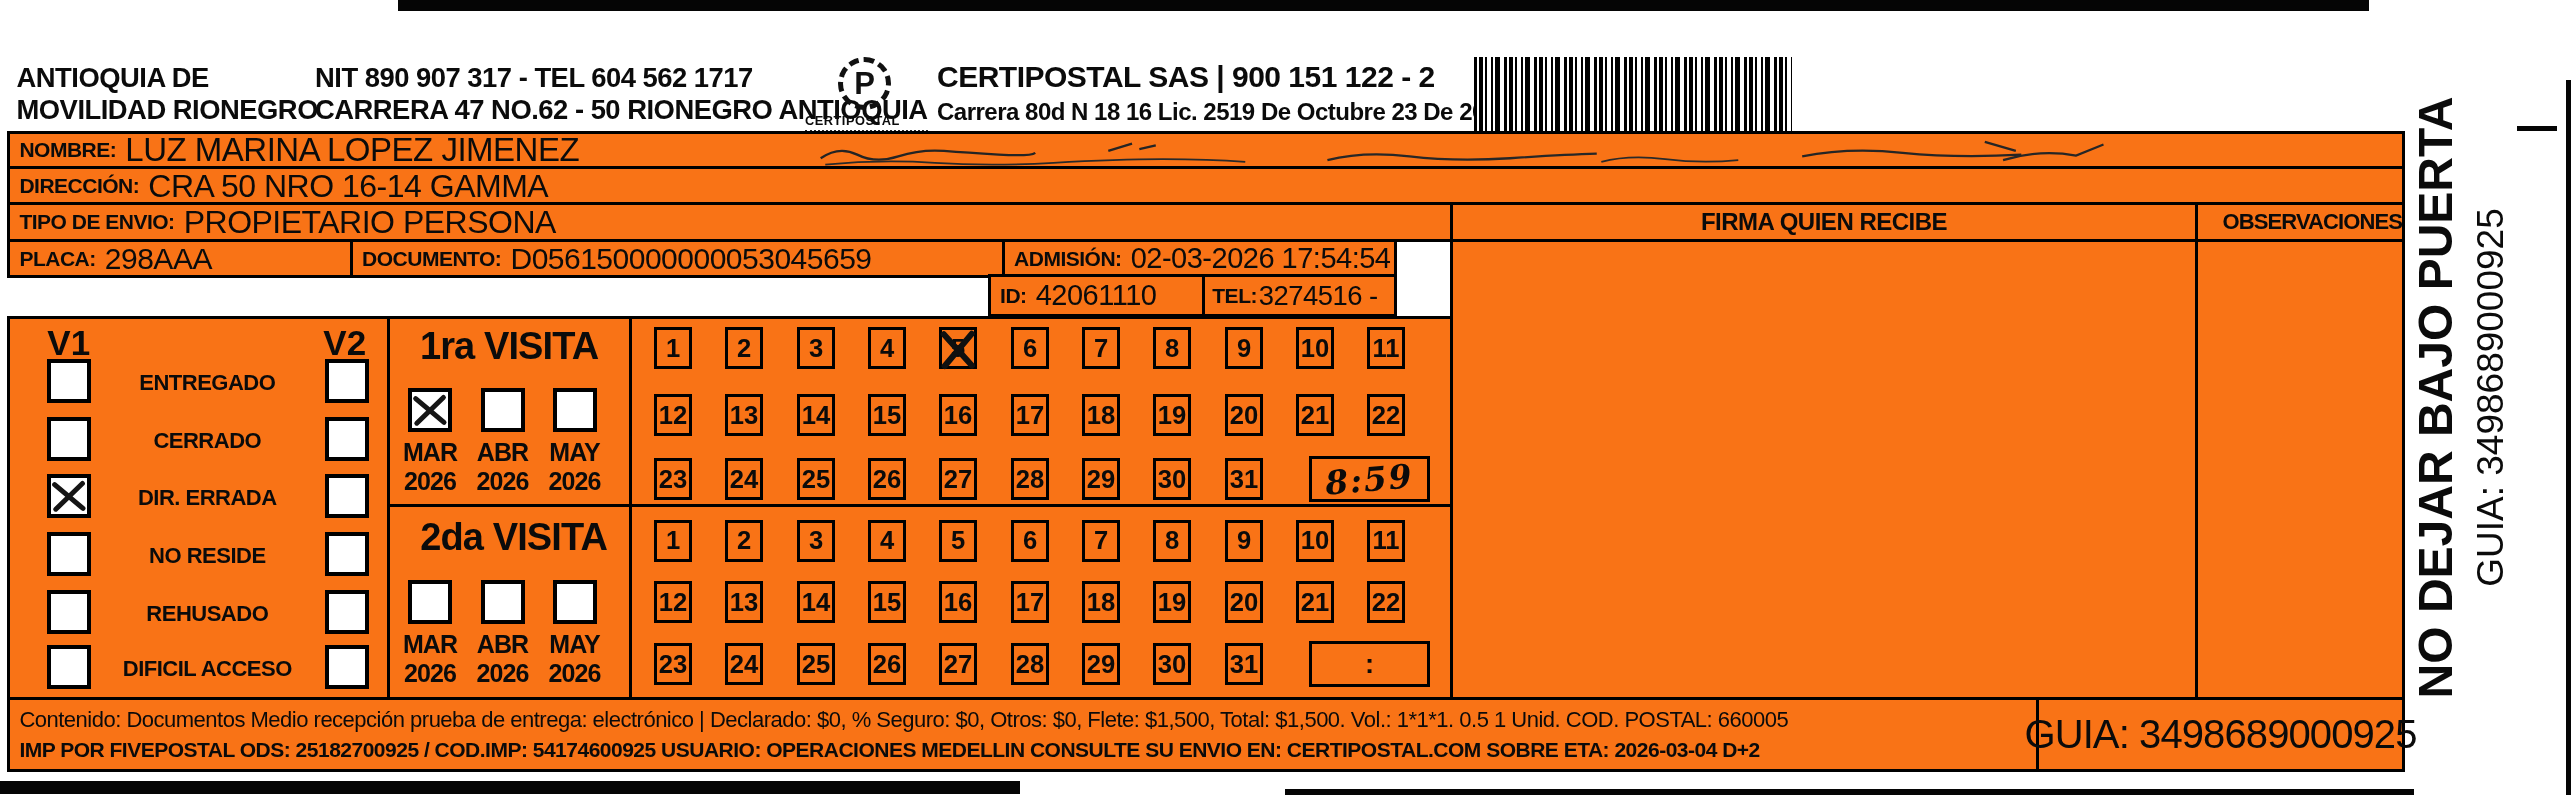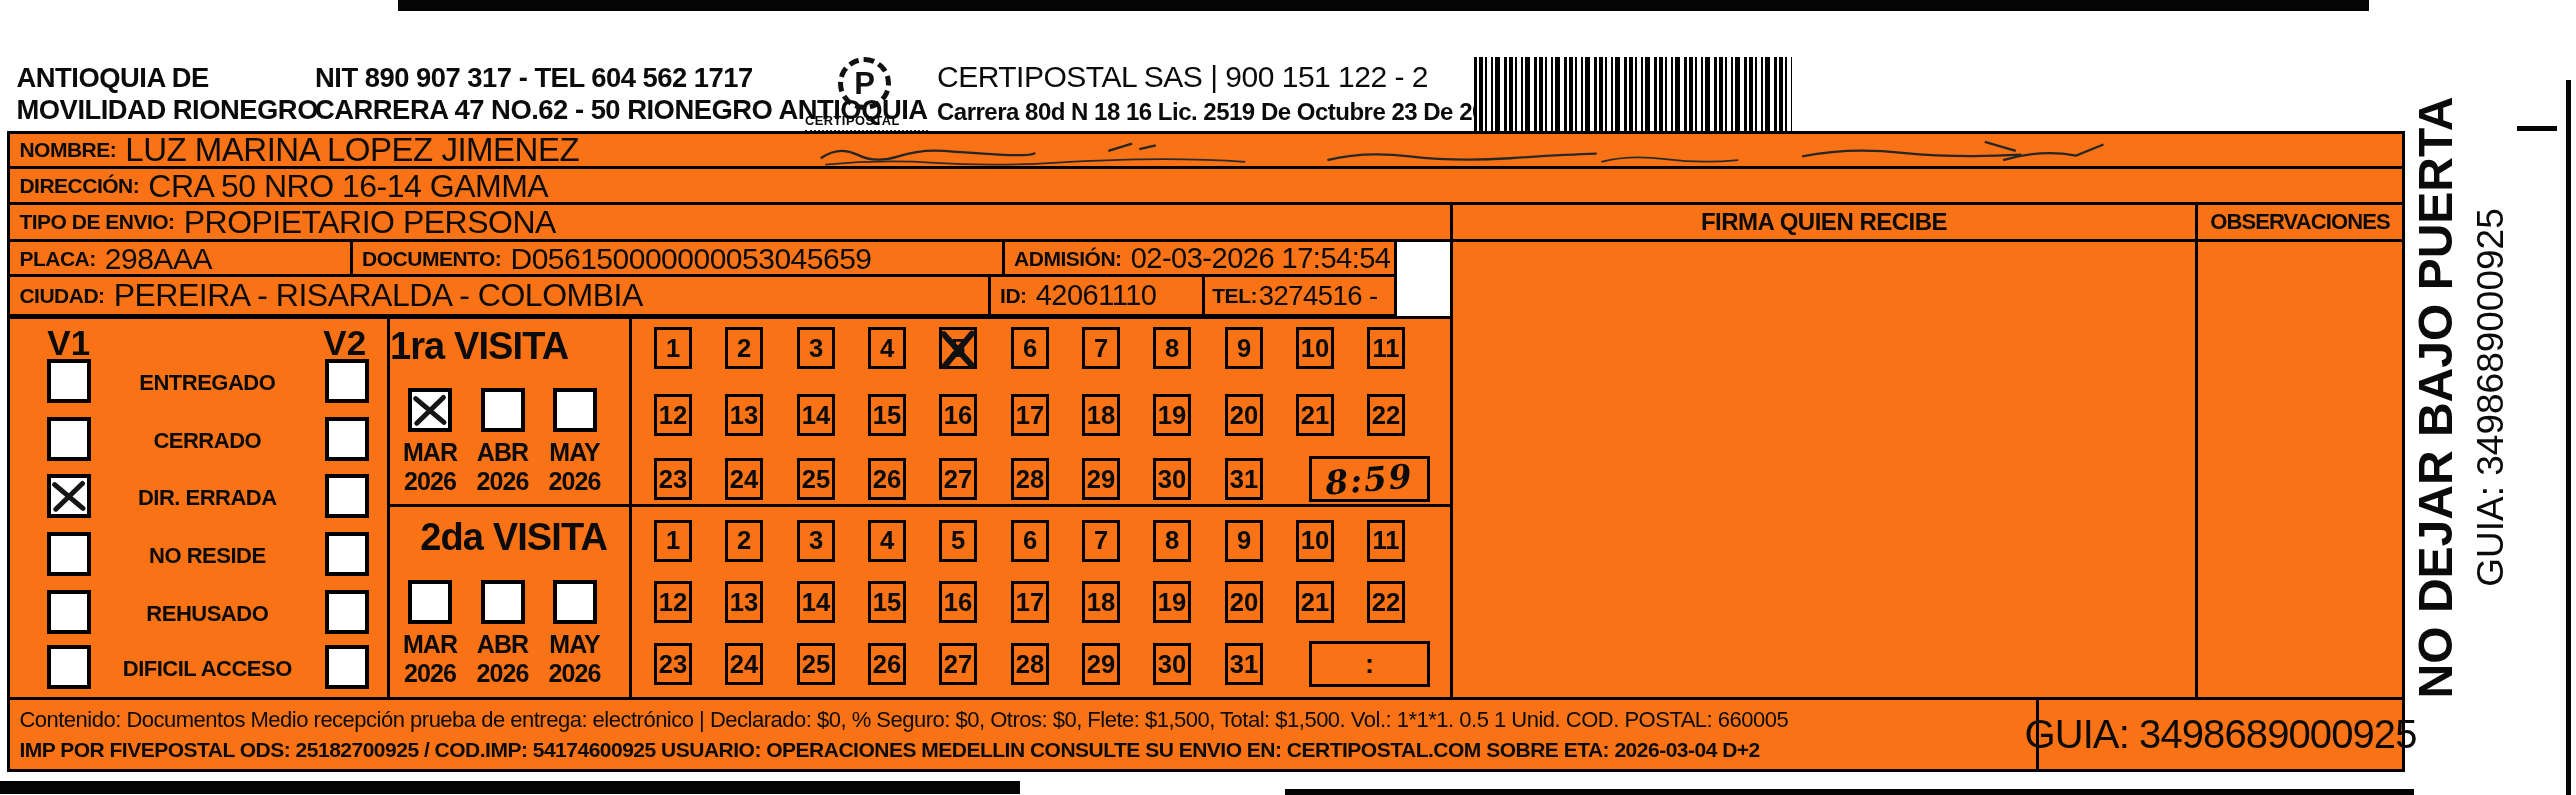--- a/index.html
+++ b/index.html
@@ -65,21 +65,21 @@
   <div class="abs" style="left:315px;top:62px;">
     <div class="hdrline">NIT 890 907 317 - TEL 604 562 1717</div>
     <div class="hdrline">CARRERA 47 NO.62 - 50 RIONEGRO ANTIOQUIA</div>
   </div>
   <div class="logo-circle">
     <span>P</span>
   </div>
   <div class="abs" style="left:805px;top:113px;width:123px;font-weight:700;font-size:12.8px;letter-spacing:0.5px;">CERTIPOSTAL</div>
   <div class="abs" style="left:805px;top:130px;width:123px;border-top:2.7px dotted #222;"></div>
   <div class="abs" style="left:937px;top:60px;">
-    <div style="font-weight:400;font-size:30px;letter-spacing:-0.5px;white-space:nowrap;">CERTIPOSTAL SAS | 900 151 122 - 2</div>
+    <div style="font-weight:700;font-size:30px;letter-spacing:-0.5px;white-space:nowrap;">CERTIPOSTAL SAS | 900 151 122 - 2</div>
     <div class="subline" style="margin-top:3.7px;">Carrera 80d N 18 16  Lic. 2519 De Octubre 23 De 2015</div>
   </div>
   <div class="barcode"></div>
 
   <div class="cell" style="left:7.3px;top:131px;width:2398px;height:38px;">
     <div class="rowflex">
       <span class="lbl">NOMBRE:</span>
       <span class="val" style="font-size:33px;">LUZ MARINA LOPEZ JIMENEZ</span>
       <svg class="scribble" style="left:805px;top:5.5px;" width="1317" height="27.4" viewBox="0 0 1440 30">
         <path d="M5 20 q20 -14 40 -4 t45 2 t50 -6 t60 4 t40 -2" stroke="#242424" stroke-width="2.5" fill="none"></path>
@@ -102,21 +102,21 @@
 
   <div class="cell" style="left:7.3px;top:202px;width:1447px;height:40px;">
     <div class="rowflex">
       <span class="lbl">TIPO DE ENVIO:</span>
       <span class="val" style="font-size:32px;">PROPIETARIO PERSONA</span>
     </div>
   </div>
   <div class="cell" style="left:1450px;top:202px;width:748px;height:40px;display:flex;align-items:center;justify-content:center;">
     <span style="font-weight:700;font-size:24px;letter-spacing:-0.5px;">FIRMA QUIEN RECIBE</span>
   </div>
-  <div class="cell" style="left:2195px;top:202px;width:210px;height:40px;display:flex;align-items:center;justify-content:center;">
+  <div class="cell" style="left:2195px;top:202px;width:210px;height:40px;display:flex;align-items:center;justify-content:flex-end;">
     <span style="font-weight:700;font-size:22px;letter-spacing:-0.9px;">OBSERVACIONES</span>
   </div>
 
   <div class="cell" style="left:7.3px;top:239px;width:347px;height:39px;text-align:center;">
     <div class="rowflex">
       <span class="lbl">PLACA:</span>
       <span class="val">298AAA</span>
     </div>
   </div>
   <div class="cell" style="left:350px;top:239px;width:656px;height:39px;">
@@ -125,26 +125,20 @@
       <span class="val">D056150000000053045659</span>
     </div>
   </div>
   <div class="cell" style="left:1002px;top:239px;width:395px;height:39px;">
     <div class="rowflex">
       <span class="lbl">ADMISIÓN:</span>
       <span class="val" style="font-size:29px;">02-03-2026 17:54:54</span>
     </div>
   </div>
 
-  <div class="cell" style="left:7.3px;top:274px;width:985px;height:43px;">
-    <div class="rowflex">
-      <span class="lbl">CIUDAD:</span>
-      <span class="val" style="font-size:32px;">PEREIRA - RISARALDA - COLOMBIA</span>
-    </div>
-  </div>
   <div class="cell" style="left:988px;top:274px;width:219px;height:43px;">
     <div class="rowflex">
       <span class="lbl">ID:</span>
       <span class="val" style="font-size:29px;">42061110</span>
     </div>
   </div>
   <div class="cell" style="left:1202px;top:274px;width:195px;height:43px;text-align:center;">
     <div class="rowflex" style="gap:1.8px;padding-left:7.3px;">
       <span class="lbl">TEL:</span>
       <span class="val" style="font-size:27.4px;">3274516 -</span>
@@ -170,21 +164,21 @@
         <div class="chk" style="left: 37px; top: 271px;"></div>
         <div class="optlbl" style="left: 91px; top: 282px;">REHUSADO</div>
         <div class="chk" style="left: 315px; top: 271px;"></div>
         <div class="chk" style="left: 37px; top: 326px;"></div>
         <div class="optlbl" style="left: 91px; top: 337px;">DIFICIL ACCESO</div>
         <div class="chk" style="left: 315px; top: 326px;"></div>
       </div>
   </div>
 
   <div class="cell" style="left:387px;top:316px;width:247px;height:192px;">
-    <div class="vtitle" style="left:0;top:5.5px;">1ra VISITA</div>
+    <div class="vtitle" style="left:30px;top:5.5px;">1ra VISITA</div>
     <div id="months-first">
         <div class="chk xmark" style="left: 18.3px; top: 69px;"></div>
         <div class="mlabel" style="left: 5.5px; top: 119px;">MAR</div>
         <div class="mlabel" style="left: 5.5px; top: 148px;">2026</div>
         <div class="chk" style="left: 91px; top: 69px;"></div>
         <div class="mlabel" style="left: 78px; top: 119px;">ABR</div>
         <div class="mlabel" style="left: 78px; top: 148px;">2026</div>
         <div class="chk" style="left: 163px; top: 69px;"></div>
         <div class="mlabel" style="left: 150px; top: 119px;">MAY</div>
         <div class="mlabel" style="left: 150px; top: 148px;">2026</div>

